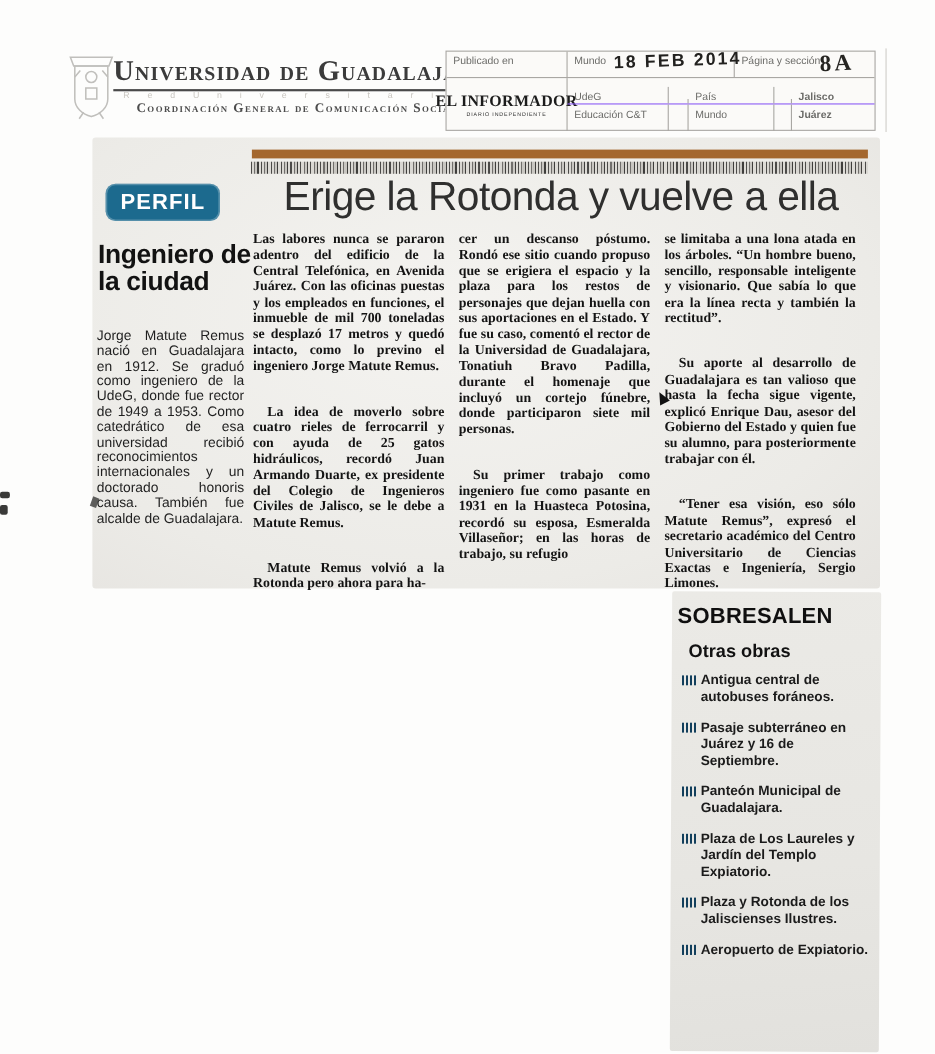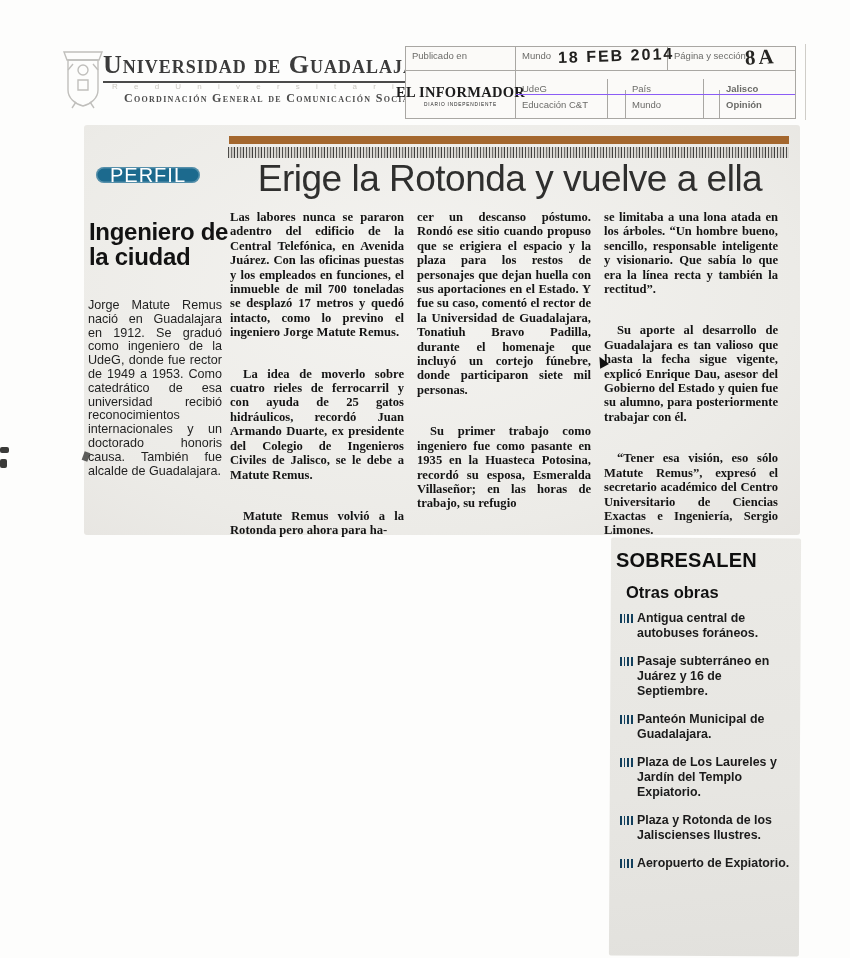--- a/index.html
+++ b/index.html
@@ -73,22 +73,22 @@
     font-weight:700; font-size:21px; color:#262522; letter-spacing:3px; transform:rotate(-3deg);
   }
   
   .bar-brown { position:absolute; left:229px; top:136px; width:560px; height:8px; background:#a4672e; }
   .bar-code {
     position:absolute; left:228px; top:147px; width:561px; height:11px;
     background:repeating-linear-gradient(90deg,#4c4b49 0 1px,#d9d7d2 1px 3px,#716f6c 3px 4px,#c8c6c1 4px 6px,#3f3e3c 6px 7px,#dddbd6 7px 9px);
   }
   
   .kicker {
-    position:absolute; left:96px; top:167px; width:104px; height:16px;
-    background:#1c6a8e; border-radius:9px; color:#ffffff; font-weight:400;
+    position:absolute; left:96px; top:167px; width:104px; height:34px;
+    background:#1c6a8e; border-radius:9px; color:#ffffff; font-weight:700;
     font-size:20px; letter-spacing:1px; display:flex; align-items:center; justify-content:center;
     box-shadow:inset 0 0 0 1.5px rgba(255,255,255,.25);
   }
   .headline {
     position:absolute; left:235px; top:158px; width:550px; height:46px;
     font-size:37px; font-weight:400; color:#2f2f2e; text-align:center;
     letter-spacing:-.5px; white-space:nowrap;
   }
   
   .sb-title {
@@ -168,21 +168,21 @@
           <div class="pf-g g-b"></div>
           <div class="pf-g g-c">País</div>
           <div class="pf-g g-d"></div>
           <div class="pf-g g-e">Jalisco</div>
         </div>
         <div class="pf-grow">
           <div class="pf-g g-a">Educación C&amp;T</div>
           <div class="pf-g g-b"></div>
           <div class="pf-g g-c">Mundo</div>
           <div class="pf-g g-d"></div>
-          <div class="pf-g g-e">Opinión</div>
+          <div class="pf-g g-e">Juárez</div>
         </div>
       </div>
     </div>
   </div>
   <div class="art scanline"></div>
 
   <div class="bar-brown"></div>
   <div class="bar-code"></div>
 
   <div class="kicker">PERFIL</div>
@@ -192,21 +192,21 @@
   <div class="sb-body">Jorge Matute Remus nació en Guadalajara en 1912. Se graduó como ingeniero de la UdeG, donde fue rector de 1949 a 1953. Como catedrático de esa universidad recibió reconocimientos internacionales y un doctorado honoris causa. También fue alcalde de Guadalajara.</div>
 
   <div class="cols">
     <div class="col">
       <p>Las labores nunca se pararon adentro del edificio de la Central Telefónica, en Avenida Juárez. Con las oficinas puestas y los empleados en funciones, el inmueble de mil 700 toneladas se desplazó 17 metros y quedó intacto, como lo previno el ingeniero Jorge Matute Remus.</p>
       <p class="ind">La idea de moverlo sobre cuatro rieles de ferrocarril y con ayuda de 25 gatos hidráulicos, recordó Juan Armando Duarte, ex presidente del Colegio de Ingenieros Civiles de Jalisco, se le debe a Matute Remus.</p>
       <p class="ind">Matute Remus volvió a la Rotonda pero ahora para ha-</p>
     </div>
     <div class="col">
       <p>cer un descanso póstumo. Rondó ese sitio cuando propuso que se erigiera el espacio y la plaza para los restos de personajes que dejan huella con sus aportaciones en el Estado. Y fue su caso, comentó el rector de la Universidad de Guadalajara, Tonatiuh Bravo Padilla, durante el homenaje que incluyó un cortejo fúnebre, donde participaron siete mil personas.</p>
-      <p class="ind">Su primer trabajo como ingeniero fue como pasante en 1935 en la Huasteca Potosina, recordó su esposa, Esmeralda Villaseñor; en las horas de trabajo, su refugio</p>
+      <p class="ind">Su primer trabajo como ingeniero fue como pasante en 1931 en la Huasteca Potosina, recordó su esposa, Esmeralda Villaseñor; en las horas de trabajo, su refugio</p>
     </div>
     <div class="col">
       <p>se limitaba a una lona atada en los árboles. “Un hombre bueno, sencillo, responsable inteligente y visionario. Que sabía lo que era la línea recta y también la rectitud”.</p>
       <p class="ind">Su aporte al desarrollo de Guadalajara es tan valioso que hasta la fecha sigue vigente, explicó Enrique Dau, asesor del Gobierno del Estado y quien fue su alumno, para posteriormente trabajar con él.</p>
       <p class="ind">“Tener esa visión, eso sólo Matute Remus”, expresó el secretario académico del Centro Universitario de Ciencias Exactas e Ingeniería, Sergio Limones.</p>
     </div>
   </div>
 
   <div class="hl-title">SOBRESALEN</div>
   <div class="hl-sub">Otras obras</div>

